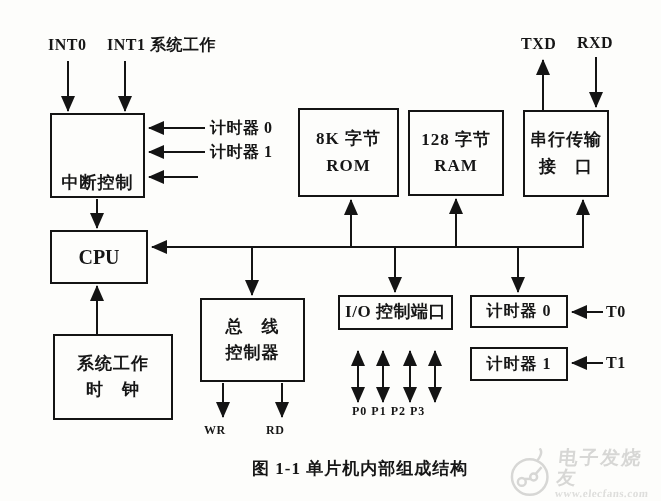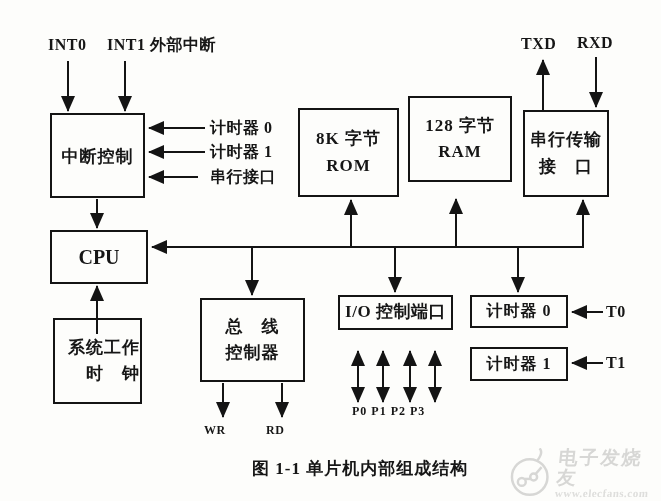--- a/index.html
+++ b/index.html
@@ -10,21 +10,21 @@
     font-family:"Liberation Serif","DejaVu Serif",serif;
     color:#161616;
   }
   svg.wires { position:absolute; left:0; top:0; width:661px; height:501px; }
   .box {
     position:absolute; border:2px solid #141414; background:transparent;
     display:flex; flex-direction:column; align-items:center; justify-content:center;
     font-weight:700; text-align:center; line-height:1.55; font-size:17px;
     letter-spacing:1px;
   }
-  .box.top-align { justify-content:center; padding-top:3px; }
+  .box.top-align { justify-content:flex-end; padding-top:3px; }
   .lbl {
     position:absolute; font-weight:700; white-space:nowrap; font-size:16px;
     letter-spacing:0.5px;
   }
   .lbl.big { font-size:12px; }
   .caption {
     position:absolute; font-weight:700; font-size:17px; letter-spacing:1px;
     white-space:nowrap;
   }
   .watermark {
@@ -89,31 +89,31 @@
   </svg>
 
   <div class="box top-align" style="left:50px; top:113px; width:95px; height:85px;">
     <span>中断控制</span>
   </div>
 
   <div class="box" style="left:50px; top:230px; width:98px; height:54px; font-size:20px; letter-spacing:0;">
     <span>CPU</span>
   </div>
 
-  <div class="box" style="left:53px; top:318px; width:89px; height:86px;align-items:flex-end;">
+  <div class="box" style="left:53px; top:334px; width:120px; height:86px;">
     <span>系统工作</span>
     <span>时　钟</span>
   </div>
 
   <div class="box" style="left:298px; top:108px; width:101px; height:89px;">
     <span>8K 字节</span>
     <span>ROM</span>
   </div>
 
-  <div class="box" style="left:408px; top:96px; width:104px; height:86px;">
+  <div class="box" style="left:408px; top:110px; width:96px; height:86px;">
     <span>128 字节</span>
     <span>RAM</span>
   </div>
 
   <div class="box" style="left:523px; top:110px; width:86px; height:87px;">
     <span>串行传输</span>
     <span>接　口</span>
   </div>
 
   <div class="box" style="left:200px; top:298px; width:105px; height:84px;">
@@ -127,24 +127,23 @@
 
   <div class="box" style="left:470px; top:295px; width:98px; height:33px; font-size:16px;">
     <span>计时器 0</span>
   </div>
 
   <div class="box" style="left:470px; top:347px; width:98px; height:34px; font-size:16px;">
     <span>计时器 1</span>
   </div>
 
   <div class="lbl" style="left:48px;  top:36px;">INT0</div>
-  <div class="lbl" style="left:107px; top:35px;">INT1 外部中断</div>
+  <div class="lbl" style="left:107px; top:35px;">INT1 系统工作</div>
   <div class="lbl" style="left:210px; top:118px;">计时器 0</div>
   <div class="lbl" style="left:210px; top:142px;">计时器 1</div>
-  <div class="lbl" style="left:210px; top:167px;">串行接口</div>
   <div class="lbl" style="left:521px; top:35px;">TXD</div>
   <div class="lbl" style="left:577px; top:34px;">RXD</div>
   <div class="lbl" style="left:606px; top:303px;">T0</div>
   <div class="lbl" style="left:606px; top:354px;">T1</div>
   <div class="lbl big" style="left:204px; top:423px;">WR</div>
   <div class="lbl big" style="left:266px; top:423px;">RD</div>
   <div class="lbl big" style="left:352px; top:404px; letter-spacing:1px;">P0 P1 P2 P3</div>
 
   <div class="caption" style="left:252px; top:457px;">图 1-1 单片机内部组成结构</div>
 

